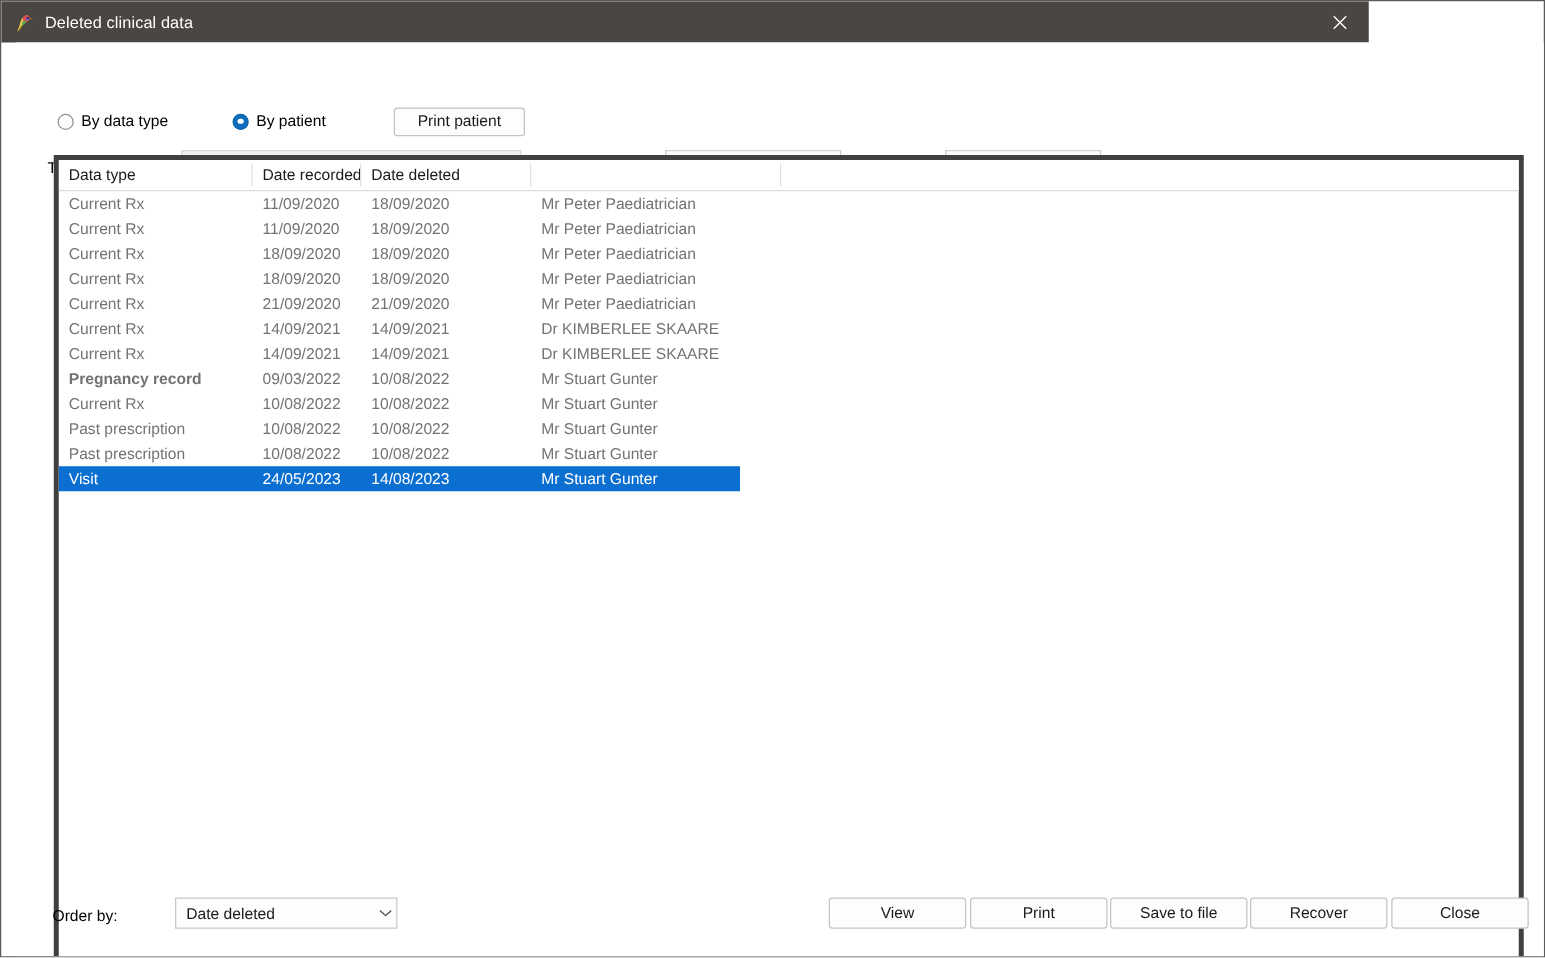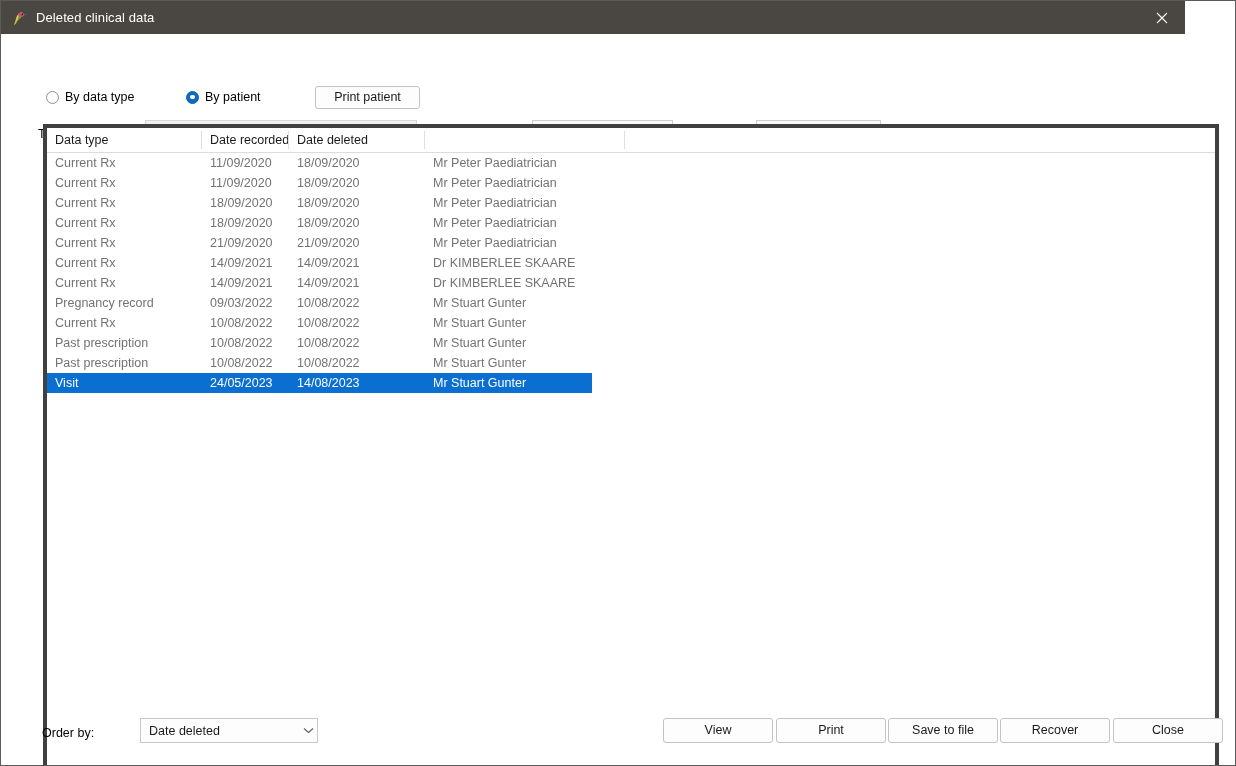--- a/index.html
+++ b/index.html
@@ -20,21 +20,21 @@
     box-sizing: border-box;
     border: 1px solid #5a5a5a;
     background: #ffffff;
     overflow: hidden;
   }
 
   
   .titlebar {
     position: absolute;
     left: 0; top: 0;
-    width: 1184px;
+    width: 1094px;
     height: 33px;
     background: #4a4642;
     display: flex;
     align-items: center;
   }
   .titlebar-icon {
     width: 16px;
     height: 16px;
     margin-left: 10px;
     margin-right: 9px;
@@ -437,21 +437,21 @@
             <div class="cell" style="left: 242px; width: 136px;">14/09/2021</div>
             <div class="cell" style="left: 378px; width: 420px;">Dr KIMBERLEE SKAARE</div>
           </div>
           <div class="row">
             <div class="cell" style="left: 0px; width: 155px;">Current Rx</div>
             <div class="cell" style="left: 155px; width: 87px;">14/09/2021</div>
             <div class="cell" style="left: 242px; width: 136px;">14/09/2021</div>
             <div class="cell" style="left: 378px; width: 420px;">Dr KIMBERLEE SKAARE</div>
           </div>
           <div class="row">
-            <div class="cell" style="left: 0px; width: 155px;">Pregnancy record</div>
+            <div class="cell" style="left: 0px; width: 155px; font-weight: bold;">Pregnancy record</div>
             <div class="cell" style="left: 155px; width: 87px;">09/03/2022</div>
             <div class="cell" style="left: 242px; width: 136px;">10/08/2022</div>
             <div class="cell" style="left: 378px; width: 420px;">Mr Stuart Gunter</div>
           </div>
           <div class="row">
             <div class="cell" style="left: 0px; width: 155px;">Current Rx</div>
             <div class="cell" style="left: 155px; width: 87px;">10/08/2022</div>
             <div class="cell" style="left: 242px; width: 136px;">10/08/2022</div>
             <div class="cell" style="left: 378px; width: 420px;">Mr Stuart Gunter</div>
           </div>

